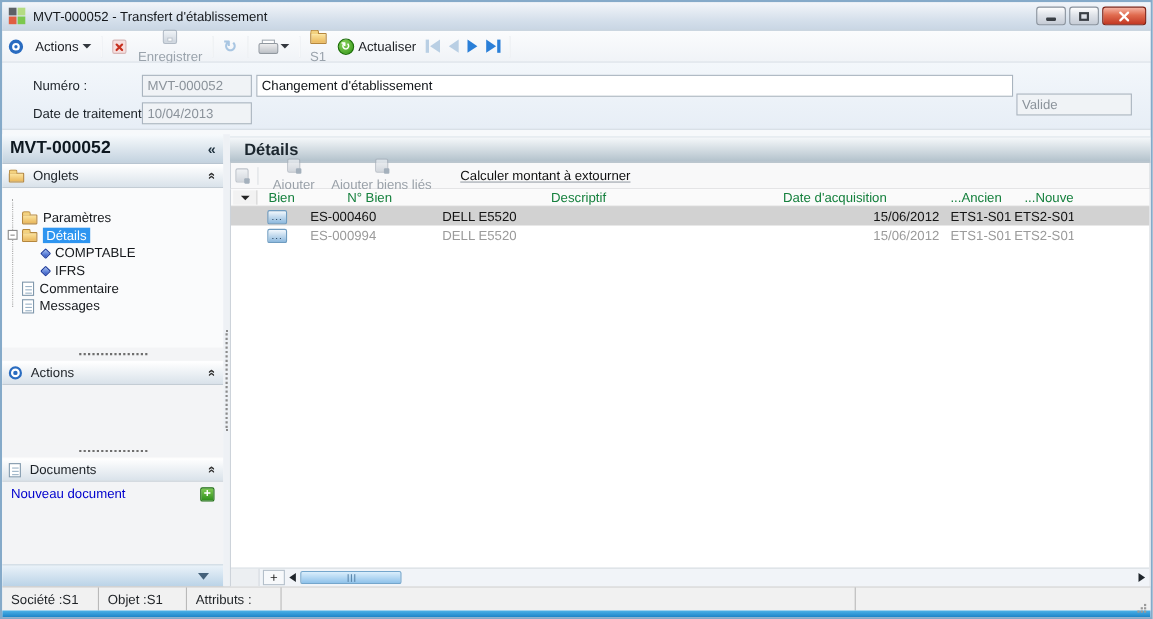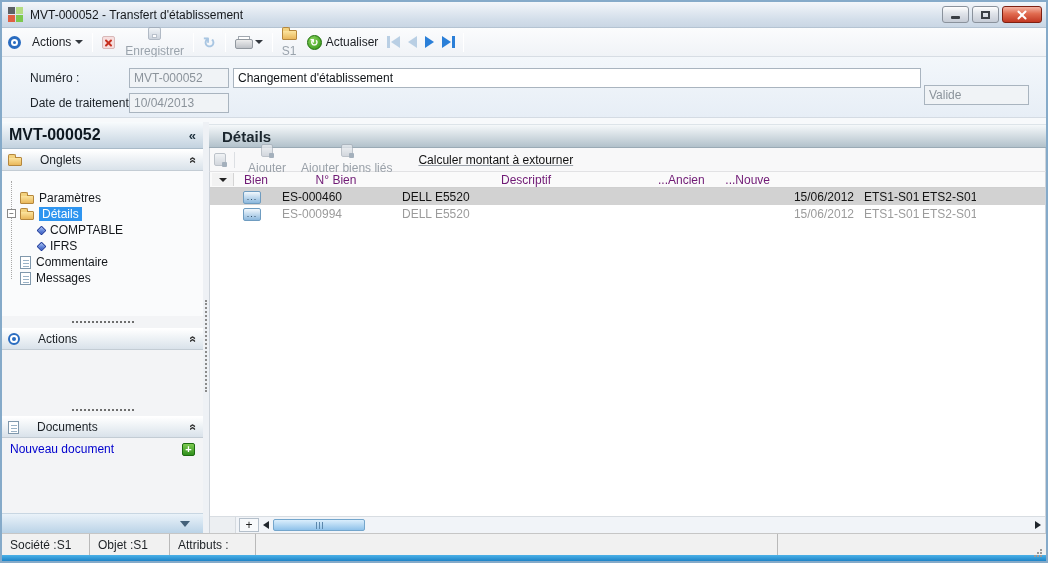--- a/index.html
+++ b/index.html
@@ -70,21 +70,21 @@
 
   
   .body{ flex:1; display:flex; background:#f7f9fb; padding-top:4px; min-height:0;}
 
   
   .sidebar{ width:201px; flex:none; display:flex; flex-direction:column; background:#f3f4f6; min-height:0;}
   .sb-header{ height:27px; flex:none; display:flex; align-items:center; padding:0 7px;
     background:linear-gradient(#f8fbfd,#c3d2df); border-bottom:1px solid #a9bac8;
     font-weight:bold; font-size:16px; color:#0e1820;}
   .collapse-btn{ margin-left:auto; font-weight:bold; color:#20323f; font-size:13px; background:none; border:0;}
-  .sb-sec{ height:22px; flex:none; display:flex; align-items:center; gap:18px; padding:0 6px;
+  .sb-sec{ height:22px; flex:none; display:flex; align-items:center; gap:8px; padding:0 6px;
     background:linear-gradient(#ffffff,#d9e2ea); border-top:1px solid #fff; border-bottom:1px solid #c3ccd4; color:#1c2126;}
   .sb-sec .chev{ margin-left:auto;}
   .chev-up{ display:inline-block; transform:rotate(90deg); font-weight:bold; color:#333; font-size:12px;}
   .tree{ height:145px; flex:none; background:#fafbfc; padding-top:19px; position:relative;}
   .tree::before{ content:''; position:absolute; left:9px; top:10px; height:98px; border-left:1px dotted #a8a8a8;}
   .trow{ height:16px; display:flex; align-items:center; gap:5px; padding-left:18px; color:#14171b; position:relative;}
   .trow.deep{ padding-left:36px;}
   .expander{ position:absolute; left:5px; top:3px; width:9px; height:9px; background:#fff; border:1px solid #8a8a8a; font-size:8px; line-height:7px; text-align:center; color:#333;}
   .sel-label{ background:#2e95f0; color:#fff; padding:0 3px;}
   .icon-diamond{ width:7px; height:7px; transform:rotate(45deg); background:linear-gradient(135deg,#a8c4f4,#2a52c4); border:1px solid #1c3a9c; border-radius:1px; flex:none;}
@@ -112,21 +112,21 @@
     font-weight:bold; font-size:15px; color:#1b262e;}
   .grid-toolbar{ height:24px; flex:none; display:flex; align-items:center; gap:5px; padding:0 4px;
     background:#f8f8f9; border-bottom:1px solid #e2e2e4; color:#9aa1a9; border-left:1px solid #cdd3da; border-right:1px solid #cdd3da;text-decoration:underline;}
   .gt-icon{ width:12px; height:13px; background:linear-gradient(#eef1f4,#c6ccd4); border:1px solid #a8b0ba; border-radius:2px; position:relative; opacity:.75;}
   .gt-icon::after{ content:''; position:absolute; right:-2px; bottom:-2px; width:5px; height:5px; background:#8898a8; border-radius:1px;}
   .gt-label{ color:#9aa1a9;}
   .gt-calc{ color:#111; margin-left:16px; background:none; border:0; font:12px "Liberation Sans",sans-serif;}
   .gtsep{ width:1px; height:16px; background:#dcdfe3; margin:0 3px;}
 
   .grid{ flex:1; position:relative; background:#fff; border-left:1px solid #cdd3da; border-right:1px solid #cdd3da; min-height:0; overflow:hidden;}
-  .grid-header{ display:flex; height:16px; background:#fafafa; border-bottom:1px solid #cfcfcf; color:#701a75; align-items:center;}
+  .grid-header{ display:flex; height:16px; background:#fafafa; border-bottom:1px solid #cfcfcf; color:#15803d; align-items:center;}
   .gh{ text-align:center; white-space:nowrap; overflow:hidden;}
   .c-ind{ width:26px; flex:none;}
   .c-bien{ width:40px; flex:none;}
   .c-num{ width:120px; flex:none;}
   .c-desc{ width:260px; flex:none;}
   .c-date{ width:206px; flex:none;}
   .c-anc{ width:58px; flex:none; text-align:left; padding-left:2px;}
   .c-nouv{ width:56px; flex:none; text-align:right; padding-left:2px;}
   .c-fill{ flex:1;}
   .corner-btn{ width:22px; height:13px; margin:1px 2px 1px 2px; background:#f2f2f2; border:0; border-right:1px solid #d4d4d4; display:flex; align-items:center; justify-content:center;}
@@ -341,20 +341,21 @@
       <div class="grid">
         <div class="grid-header">
           <span class="c-ind">
             <button class="corner-btn">
                 <i></i>
               </button>
           </span>
           <span class="gh c-bien">Bien</span>
           <span class="gh c-num">N° Bien</span>
           <span class="gh c-desc">Descriptif</span>
+          <span class="gh c-date">Date d'acquisition</span>
           <span class="gh c-anc">...Ancien</span>
           <span class="gh c-nouv">...Nouve</span>
           <span class="gh c-fill"></span>
         </div>
 
         <div class="grid-row selected">
           <span class="cell c-ind"></span>
           <span class="cell c-bien">
             <button class="ellipsis-btn">...</button>
           </span>

